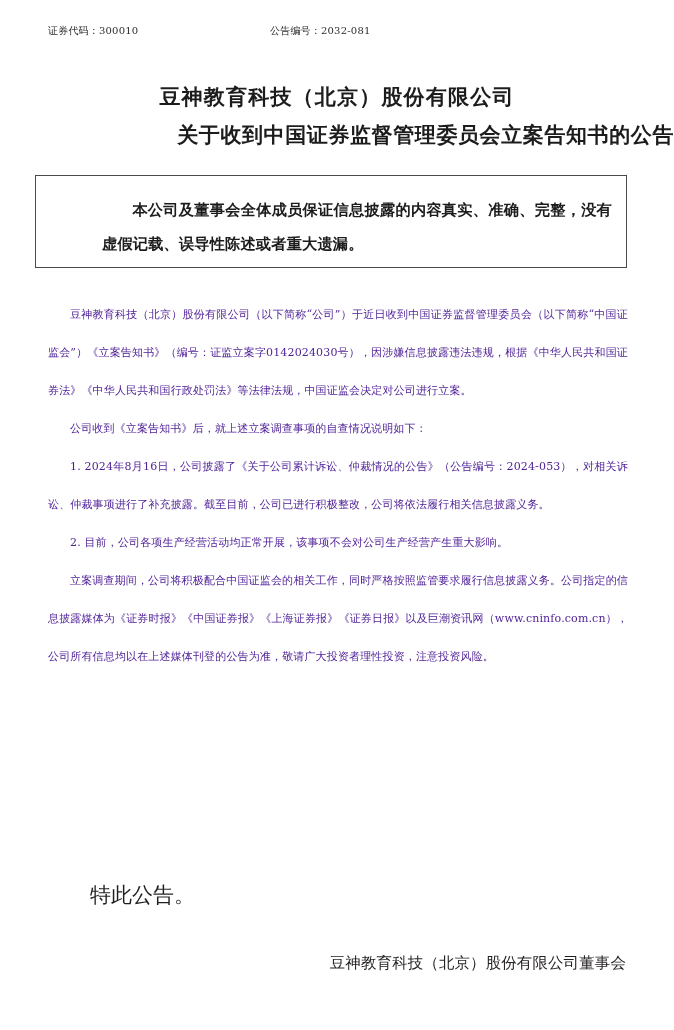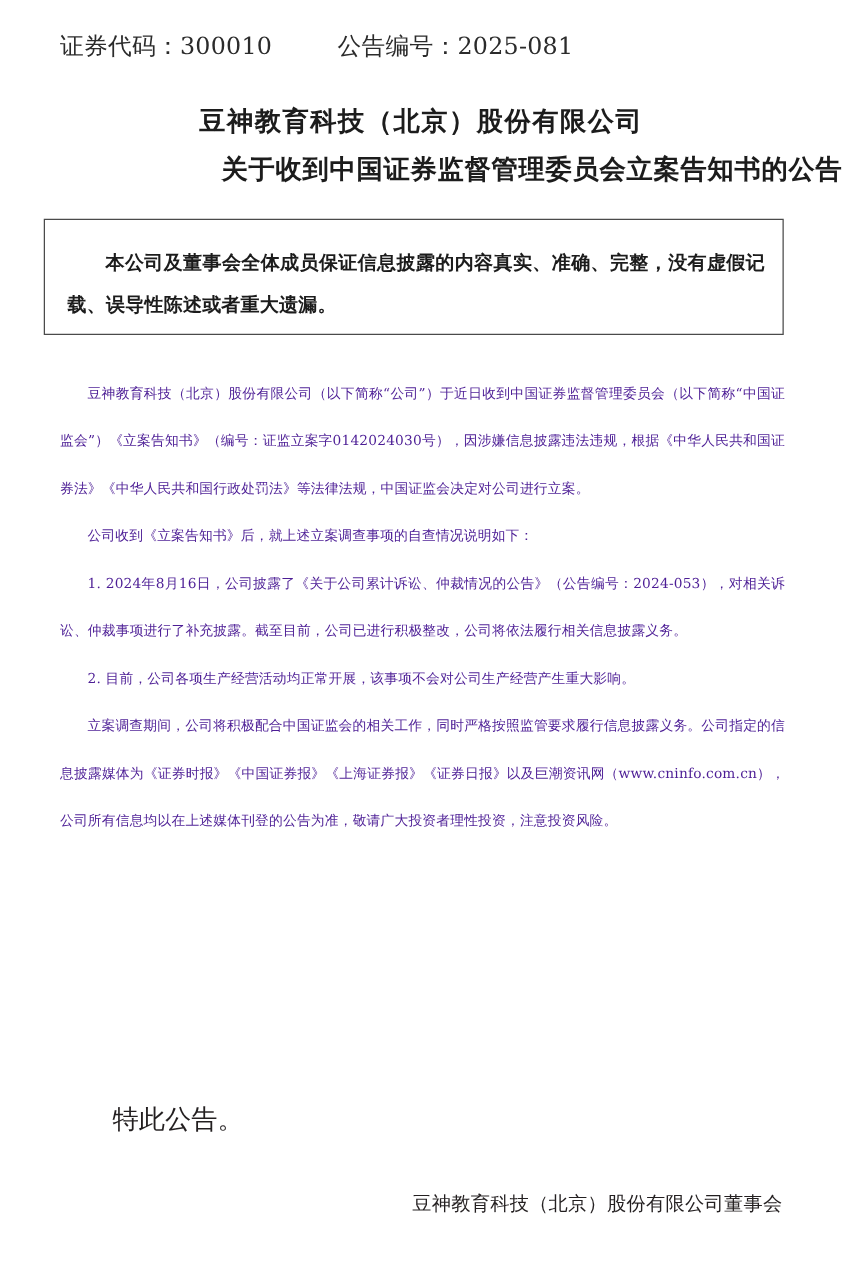--- a/index.html
+++ b/index.html
@@ -24,21 +24,21 @@
   }
 
   
   .doc-header {
     position: absolute;
     top: 24px;
     left: 48px;
     width: 580px;
     display: flex;
     align-items: baseline;
-    font-size: 19px;
+    font-size: 10px;
     letter-spacing: 0.2px;
     color: #2b2b2b;
   }
   .doc-header .hdr-item {
     white-space: nowrap;
   }
   .doc-header .hdr-code   { width: 222px; }
   .doc-header .hdr-abbr   { width: 210px; }
   .doc-header .hdr-number { width: auto; }
 
@@ -65,20 +65,21 @@
 
   
   .disclaimer-box {
     position: absolute;
     top: 175px;
     left: 35px;
     width: 592px;
     height: 93px;
     box-sizing: border-box;
     border: 1.4px solid #4a4a4a;
+    padding-left: 48px;
   }
   .disclaimer-text {
     margin: 0;
     padding: 17px 14px 0 18px;
     font-weight: bold;
     font-size: 15.2px;
     line-height: 34px;
     text-align: justify;
     text-justify: inter-ideograph;
     text-indent: 2em;
@@ -127,21 +128,21 @@
     color: #231f20;
   }
 </style>
 </head>
 <body>
 
 <div class="page">
 
   <div class="doc-header">
     <span class="hdr-item hdr-code">证券代码：300010</span>
-    <span class="hdr-item hdr-number">公告编号：2025-081</span>
+    <span class="hdr-item hdr-number">公告编号：2032-081</span>
   </div>
 
   <div class="title-block">
     <div class="title-line">豆神教育科技（北京）股份有限公司</div>
     <div class="title-line second">关于收到中国证券监督管理委员会立案告知书的公告</div>
   </div>
 
   <div class="disclaimer-box">
     <p class="disclaimer-text">本公司及董事会全体成员保证信息披露的内容真实、准确、完整，没有虚假记载、误导性陈述或者重大遗漏。</p>
   </div>

